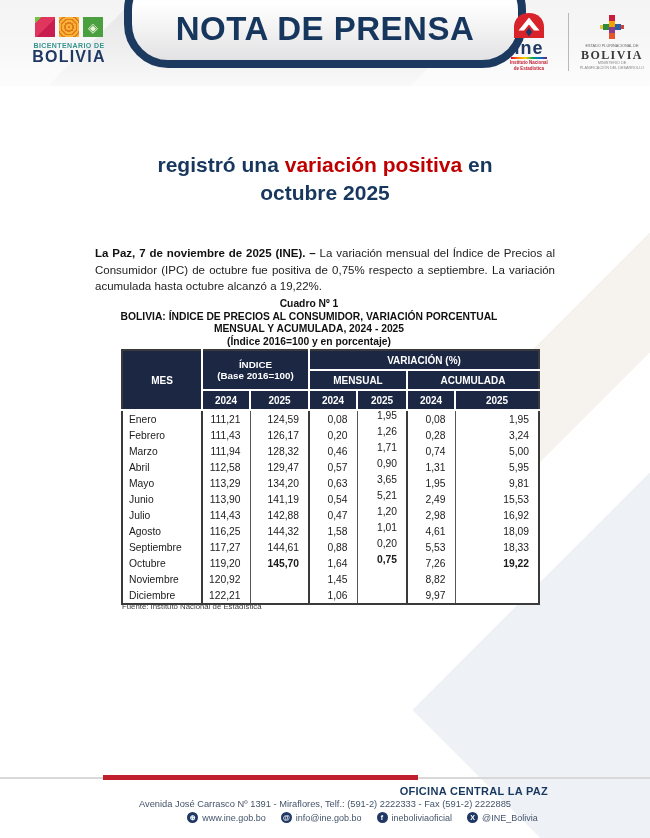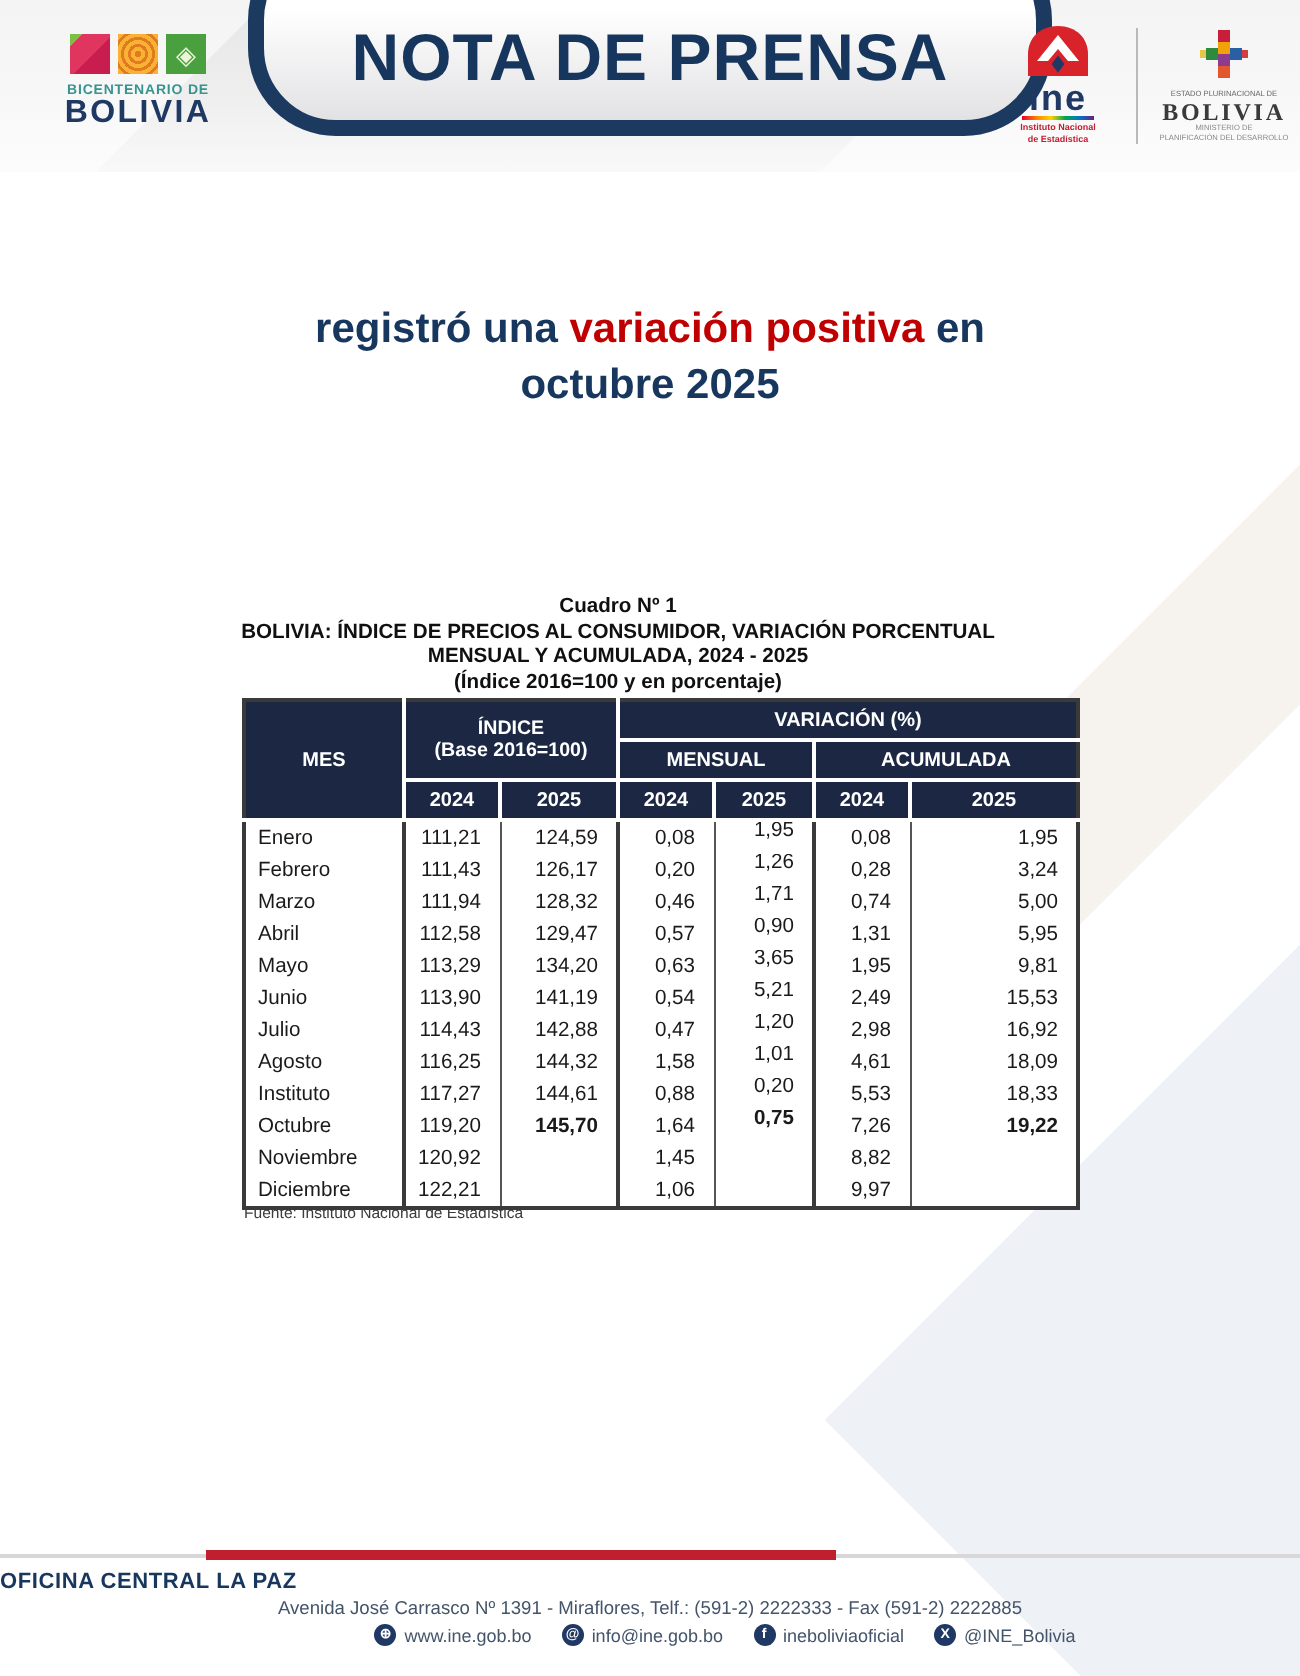--- a/index.html
+++ b/index.html
@@ -82,21 +82,21 @@
   tbody td.num { text-align:right; padding:0 9px 0 2px; }
   tbody td.gend { border-right-width:2px; border-right-color:#3a3a3a; }
   tbody td.hl { font-weight:bold; }
   .raised { position:relative; top:-3.5px; display:inline-block; }
   .fuente { position:absolute; top:602px; left:122px; font-size:7.8px; color:#3c3c3c; z-index:2; }
 
   
   .footer { position:absolute; left:0; top:770px; width:650px; z-index:3; }
   .f-line { position:absolute; top:7px; left:0; width:650px; height:2px; background:#d8d8d8; }
   .f-red  { position:absolute; top:5px; left:103px; width:315px; height:5px; background:#c0202e; }
-  .f-office { position:absolute; top:15px; left:0; width:548px; text-align:left;
+  .f-office { position:absolute; top:15px; left:0; width:548px; text-align:right;
               font-size:11px; font-weight:bold; color:#17375e; letter-spacing:.3px; }
   .f-addr { position:absolute; top:29px; left:0; width:650px; text-align:center;
             font-size:9.3px; color:#44546a; }
   .f-soc { position:absolute; top:42px; left:0; width:639px; display:flex;
            justify-content:center; gap:15px;padding-left:43px; }
   .soc-item { display:flex; align-items:center; gap:4px; font-size:9px; color:#44546a; }
   .soc-ico { width:11px; height:11px; border-radius:50%; background:#1f3864; color:#fff;
              font-size:7px; line-height:11px; text-align:center; font-weight:bold; }
 </style>
 </head>
@@ -157,20 +157,21 @@
       <div class="bol-cap">MINISTERIO DE</div>
       <div class="bol-cap">PLANIFICACIÓN DEL DESARROLLO</div>
     </div>
   </div>
 
   <div class="title">
     <div><span>registró una </span><span class="red">variación positiva</span><span> en</span></div>
     <div>octubre 2025</div>
   </div>
 
+  <div class="intro"><b>La Paz, 7 de noviembre de 2025 (INE). –</b><span> La variación mensual del Índice de Precios al Consumidor (IPC) de octubre fue positiva de 0,75% respecto a septiembre. La variación acumulada hasta octubre alcanzó a 19,22%.</span></div>
 
   <div class="tcap">
     <div>Cuadro Nº 1</div>
     <div>BOLIVIA: ÍNDICE DE PRECIOS AL CONSUMIDOR, VARIACIÓN PORCENTUAL</div>
     <div>MENSUAL Y ACUMULADA, 2024 - 2025</div>
     <div>(Índice 2016=100 y en porcentaje)</div>
   </div>
 
   <div class="tablewrap">
     <table>
@@ -272,21 +273,21 @@
           <tr>
             <td class="gend">Agosto</td>
             <td class="num">116,25</td>
             <td class="num gend">144,32</td>
             <td class="num">1,58</td>
             <td class="num gend"><span class="raised">1,01</span></td>
             <td class="num">4,61</td>
             <td class="num">18,09</td>
           </tr>
           <tr>
-            <td class="gend">Instituto</td>
+            <td class="gend">Septiembre</td>
             <td class="num">117,27</td>
             <td class="num gend">144,61</td>
             <td class="num">0,88</td>
             <td class="num gend"><span class="raised">0,20</span></td>
             <td class="num">5,53</td>
             <td class="num">18,33</td>
           </tr>
           <tr>
             <td class="gend">Octubre</td>
             <td class="num">119,20</td>

